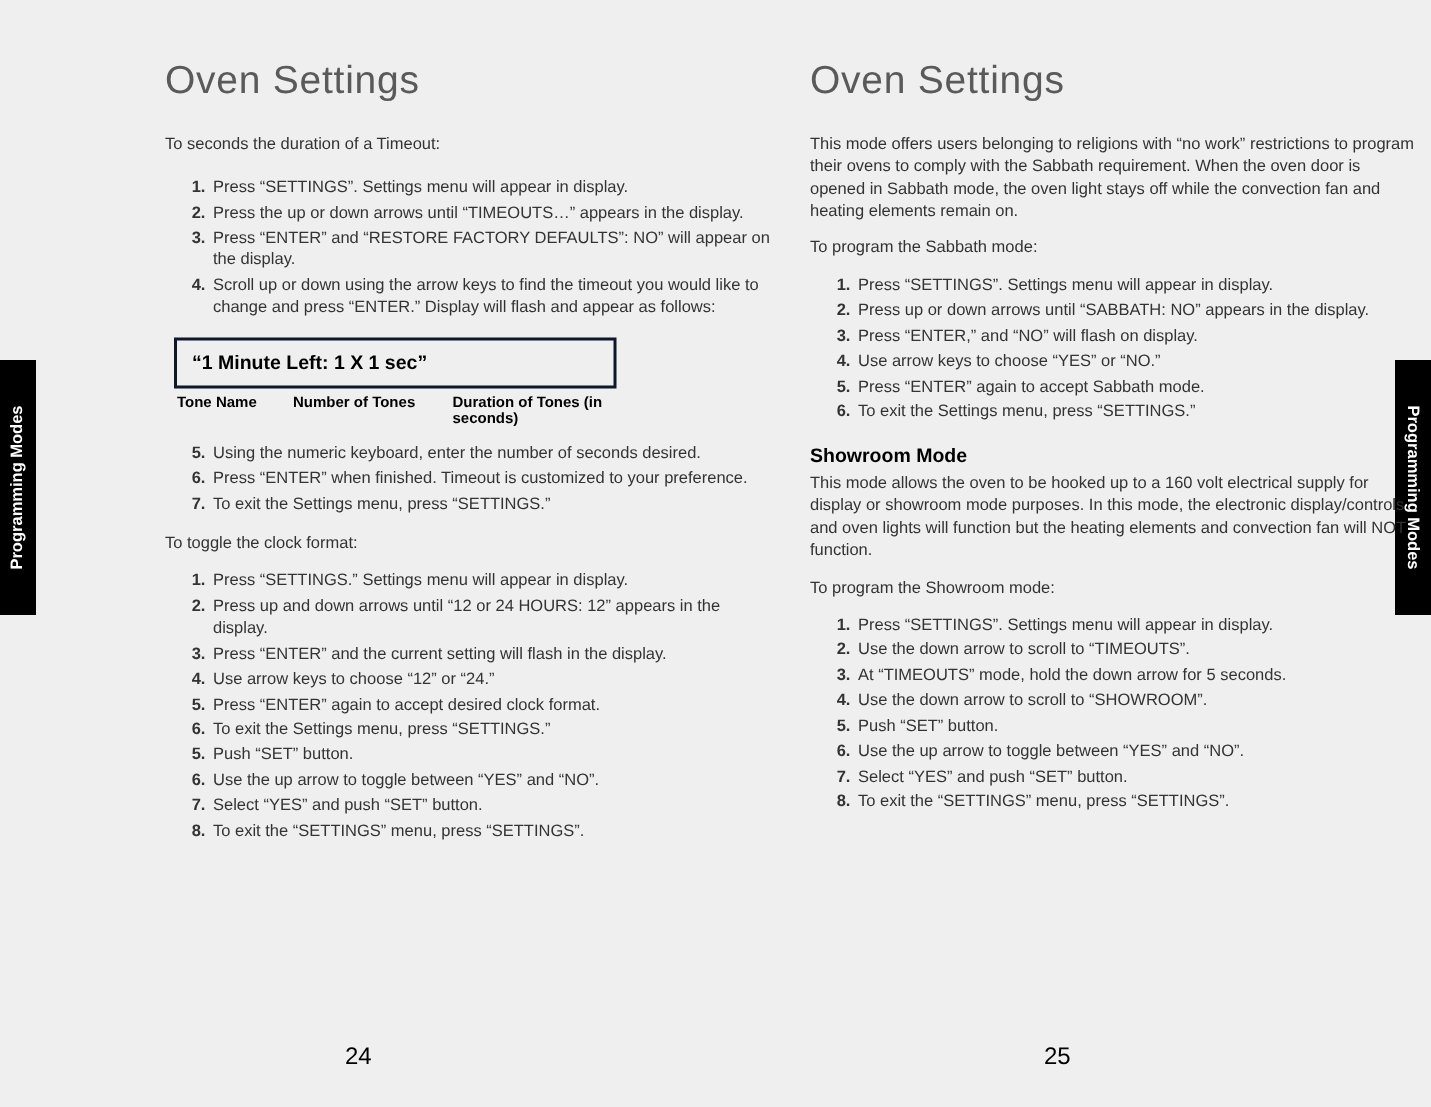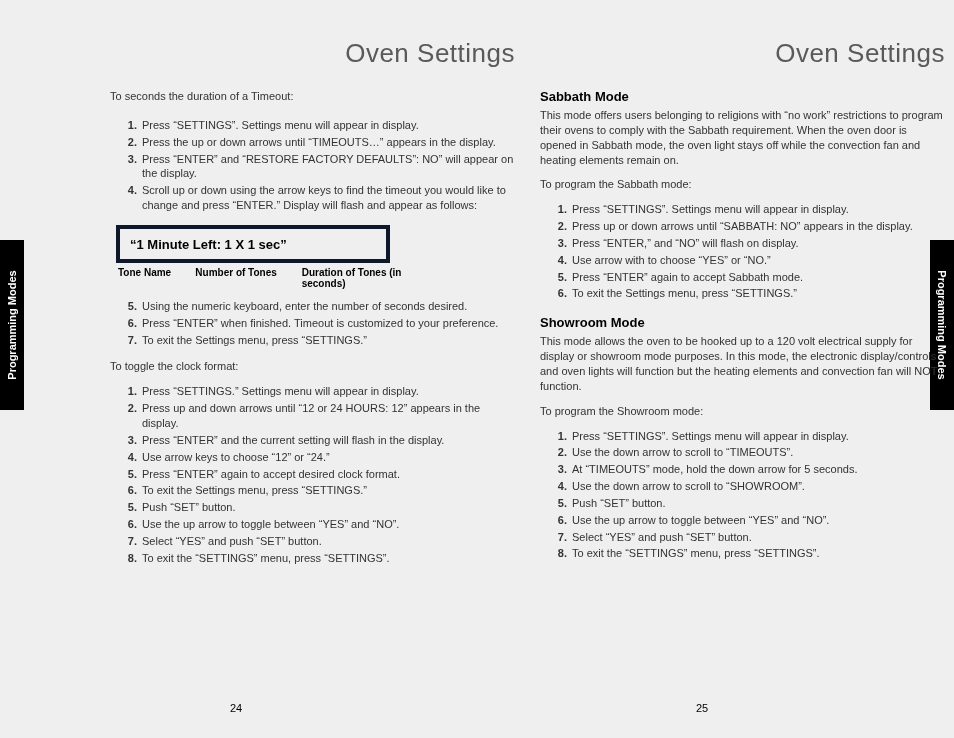--- a/index.html
+++ b/index.html
@@ -25,21 +25,20 @@
   .col-left  { left: 110px; }
   .col-right { left: 540px; }
 
   h1.page-title {
     font-family: "Helvetica Neue", Arial, sans-serif;
     font-weight: 300;
     font-size: 26px;
     color: #5a5a5a;
     margin-bottom: 20px;
     letter-spacing: .5px;
-    text-align: right;
   }
 
   p.body {
     font-size: 11px;
     line-height: 1.35;
     margin-bottom: 10px;
     color: #333;
   }
   p.intro { margin-bottom: 14px; }
 
@@ -57,44 +56,44 @@
     margin-left: 20px;
     margin-bottom: 12px;
     padding-left: 10px;
   }
   ol.steps li, ol.steps2 li { margin-bottom: 2px; padding-left: 2px; }
   ol.steps li::marker, ol.steps2 li::marker { font-weight: bold; }
 
   .steps-inner { margin-left: 34px; }
 
   .timeout-box {
-    border: 4px solid #0f172a;
+    border: 2px solid #0f172a;
     padding: 6px 10px;
     margin: 8px 0 4px 6px;
-    width: 274px;
+    width: 295px;
   }
   .timeout-box .big {
     font-size: 13px;
     font-weight: bold;
   }
   .labels-row {
     font-size: 10px;
     display: flex;
     margin: 2px 0 10px 8px;
     width: 290px;
   }
   .labels-row > div { text-align: left; font-weight: bold; }
   .lr1 { width: 80px; }
   .lr2 { width: 110px; }
   .lr3 { width: 110px; }
 
   .page-number {
     position: absolute;
     bottom: 24px;
-    font-size: 11px;
+    font-size: 16px;
   }
   .pn-left  { left: 230px; }
   .pn-right { left: 696px; }
 
   .side-tab {
     position: absolute;
     width: 24px;
     height: 170px;
     background: #000;
     color: #fff;
@@ -163,34 +162,33 @@
       <li value="5">Push “SET” button.</li>
       <li>Use the up arrow to toggle between “YES” and “NO”.</li>
       <li>Select “YES” and push “SET” button.</li>
       <li>To exit the “SETTINGS” menu, press “SETTINGS”.</li>
     </ol>
   </div>
 
   <div class="col col-right">
     <h1 class="page-title">Oven Settings</h1>
 
-    <h3 class="sub" style="margin-top:0">Sabbath Mode</h3>
     <p class="body">This mode offers users belonging to religions with “no work” restrictions to program their ovens to comply with the Sabbath requirement. When the oven door is opened in Sabbath mode, the oven light stays off while the convection fan and heating elements remain on.</p>
     <p class="body">To program the Sabbath mode:</p>
     <ol class="steps steps-inner">
       <li>Press “SETTINGS”. Settings menu will appear in display.</li>
       <li>Press up or down arrows until  “SABBATH: NO” appears in the display.</li>
       <li>Press “ENTER,” and “NO” will flash on display.</li>
-      <li>Use arrow with to choose “YES” or “NO.”</li>
+      <li>Use arrow keys to choose “YES” or “NO.”</li>
       <li>Press “ENTER” again to accept Sabbath mode.</li>
       <li>To exit the Settings menu, press “SETTINGS.”</li>
     </ol>
 
     <h3 class="sub">Showroom Mode</h3>
-    <p class="body">This mode allows the oven to be hooked up to a 120 volt electrical supply for display or showroom mode purposes. In this mode, the electronic display/controls and oven lights will function but the heating elements and convection fan will NOT function.</p>
+    <p class="body">This mode allows the oven to be hooked up to a 160 volt electrical supply for display or showroom mode purposes. In this mode, the electronic display/controls and oven lights will function but the heating elements and convection fan will NOT function.</p>
     <p class="body">To program the Showroom mode:</p>
     <ol class="steps steps-inner">
       <li>Press “SETTINGS”. Settings menu will appear in display.</li>
       <li>Use the down arrow to scroll to “TIMEOUTS”.</li>
       <li>At “TIMEOUTS” mode, hold the down arrow for 5 seconds.</li>
       <li>Use the down arrow to scroll to “SHOWROOM”.</li>
       <li>Push “SET” button.</li>
       <li>Use the up arrow to toggle between “YES” and “NO”.</li>
       <li>Select “YES” and push “SET” button.</li>
       <li>To exit the “SETTINGS” menu, press “SETTINGS”.</li>

